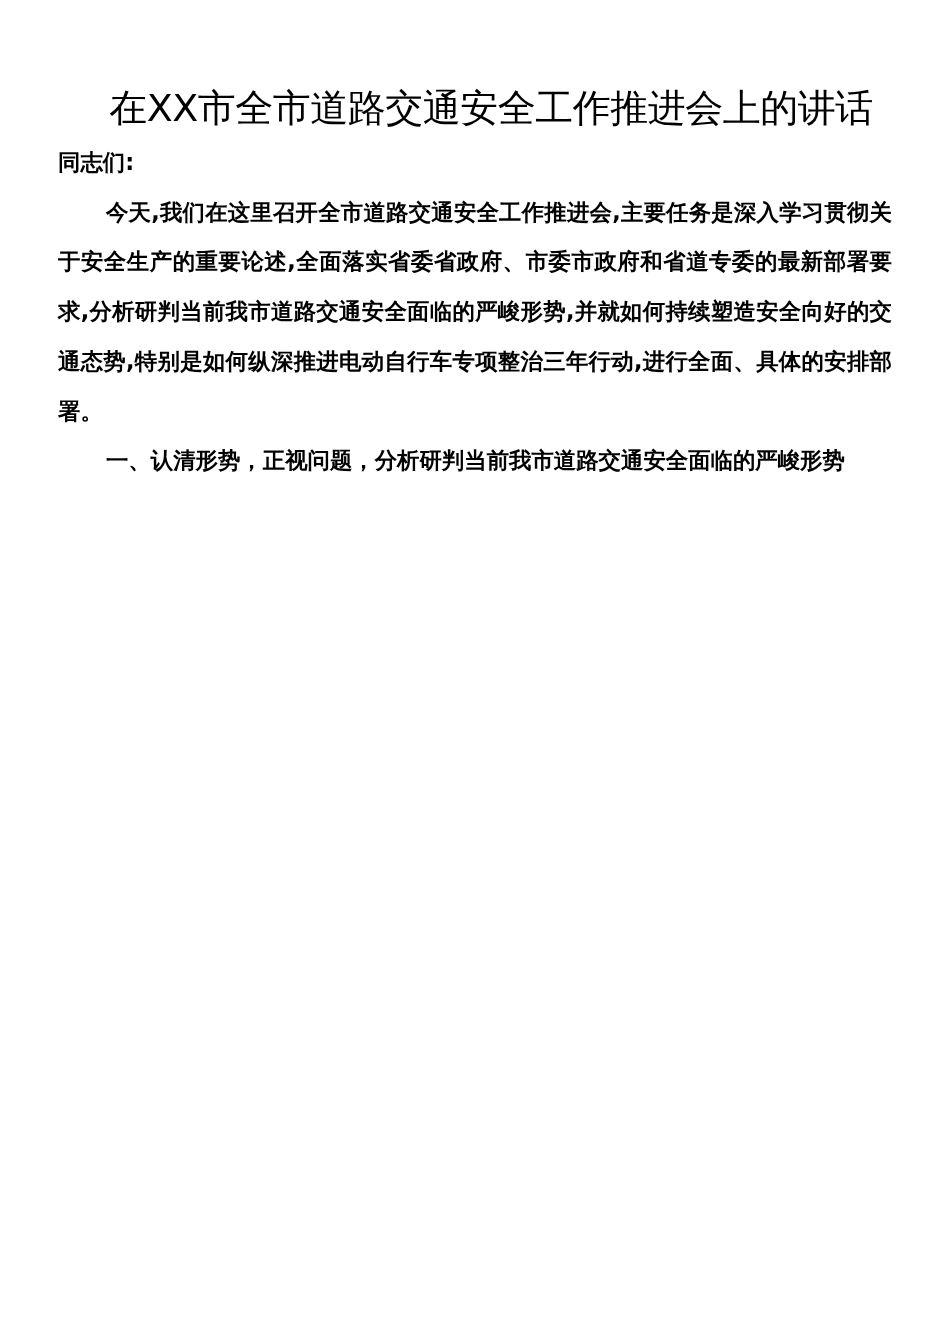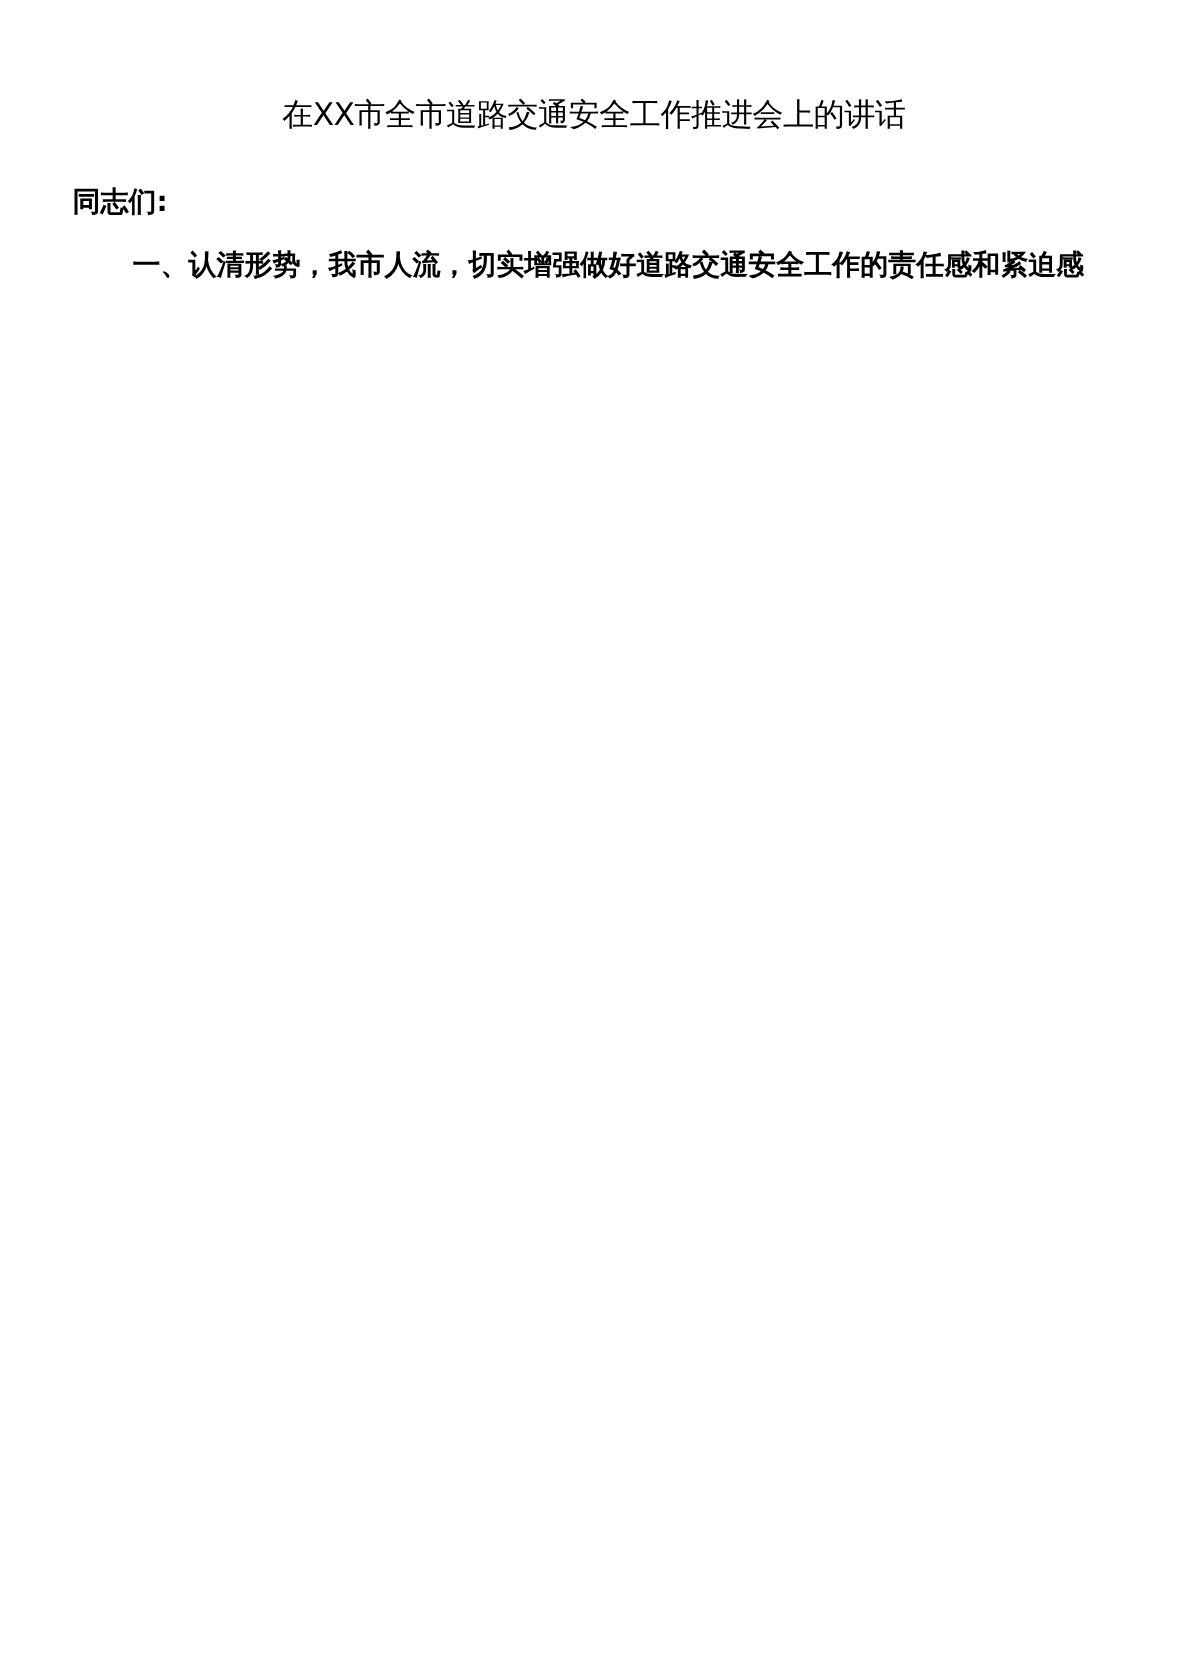--- a/index.html
+++ b/index.html
@@ -20,24 +20,24 @@
     left: 58px;
     top: 0;
     width: 834px;
   }
   .title {
     position: absolute;
     left: 0;
     top: 70px;
     width: 834px;
     text-align: center;
-    font-size: 25px;
+    font-size: 38px;
     line-height: 44px;
     font-weight: normal;
-    margin: 0;
+    margin: 16px;
     letter-spacing: -0.5px;
     white-space: nowrap;
   }
   .body {
     position: absolute;
     left: 0;
     top: 138px;
     width: 834px;
     font-size: 22.4px;
     line-height: 49.7px;
@@ -59,15 +59,16 @@
   }
 </style>
 </head>
 <body>
 
 <div class="page">
   <h1 class="title">在XX市全市道路交通安全工作推进会上的讲话</h1>
 
   <div class="body">
     <p class="salutation">同志们:</p>
-    <p class="heading">一、认清形势，我市人流，切实增强做好道路交通安全工作的责任感和紧迫感</p>
+    <p class="indent">今天,我们在这里召开全市道路交通安全工作推进会,主要任务是深入学习贯彻关于安全生产的重要论述,全面落实省委省政府、市委市政府和省道专委的最新部署要求,分析研判当前我市道路交通安全面临的严峻形势,并就如何持续塑造安全向好的交通态势,特别是如何纵深推进电动自行车专项整治三年行动,进行全面、具体的安排部署。</p>
+    <p class="heading">一、认清形势，正视问题，分析研判当前我市道路交通安全面临的严峻形势</p>
   </div>
 </div>
 
 </body></html>

